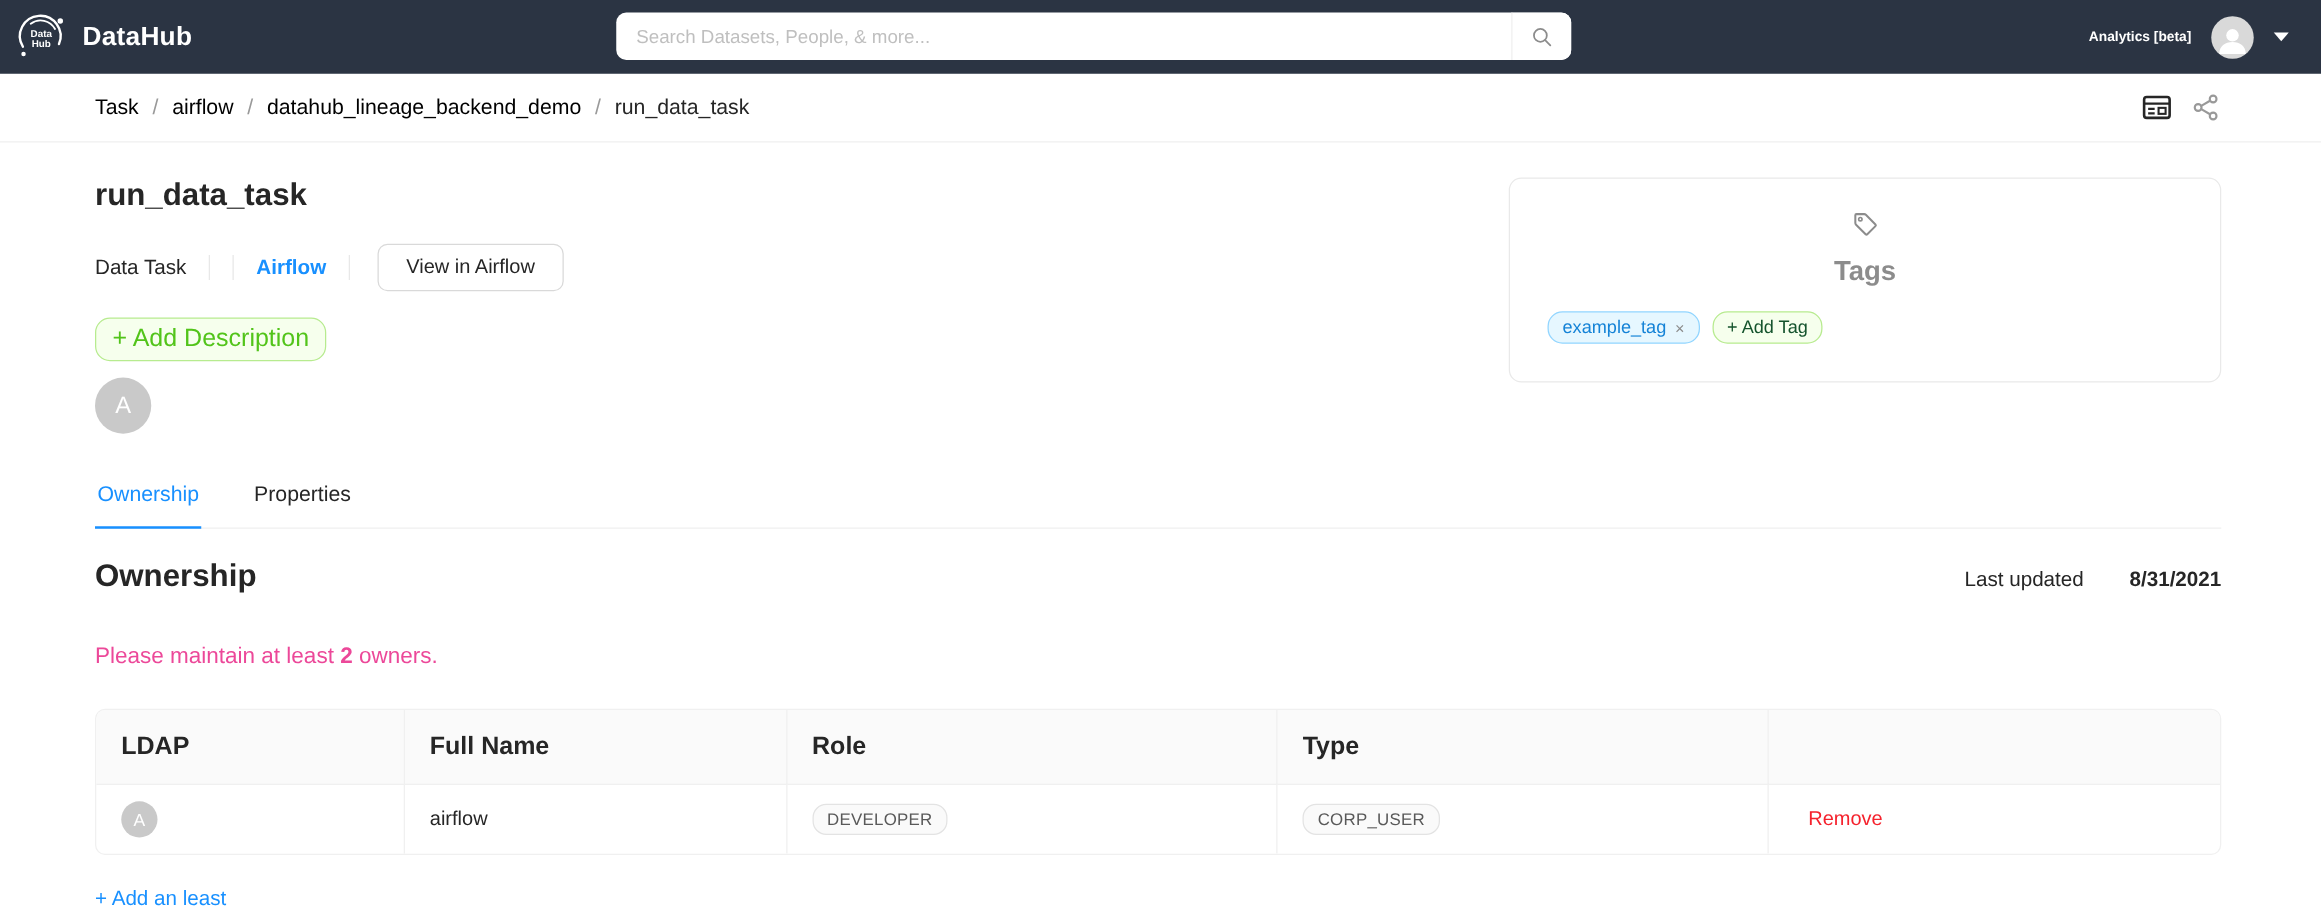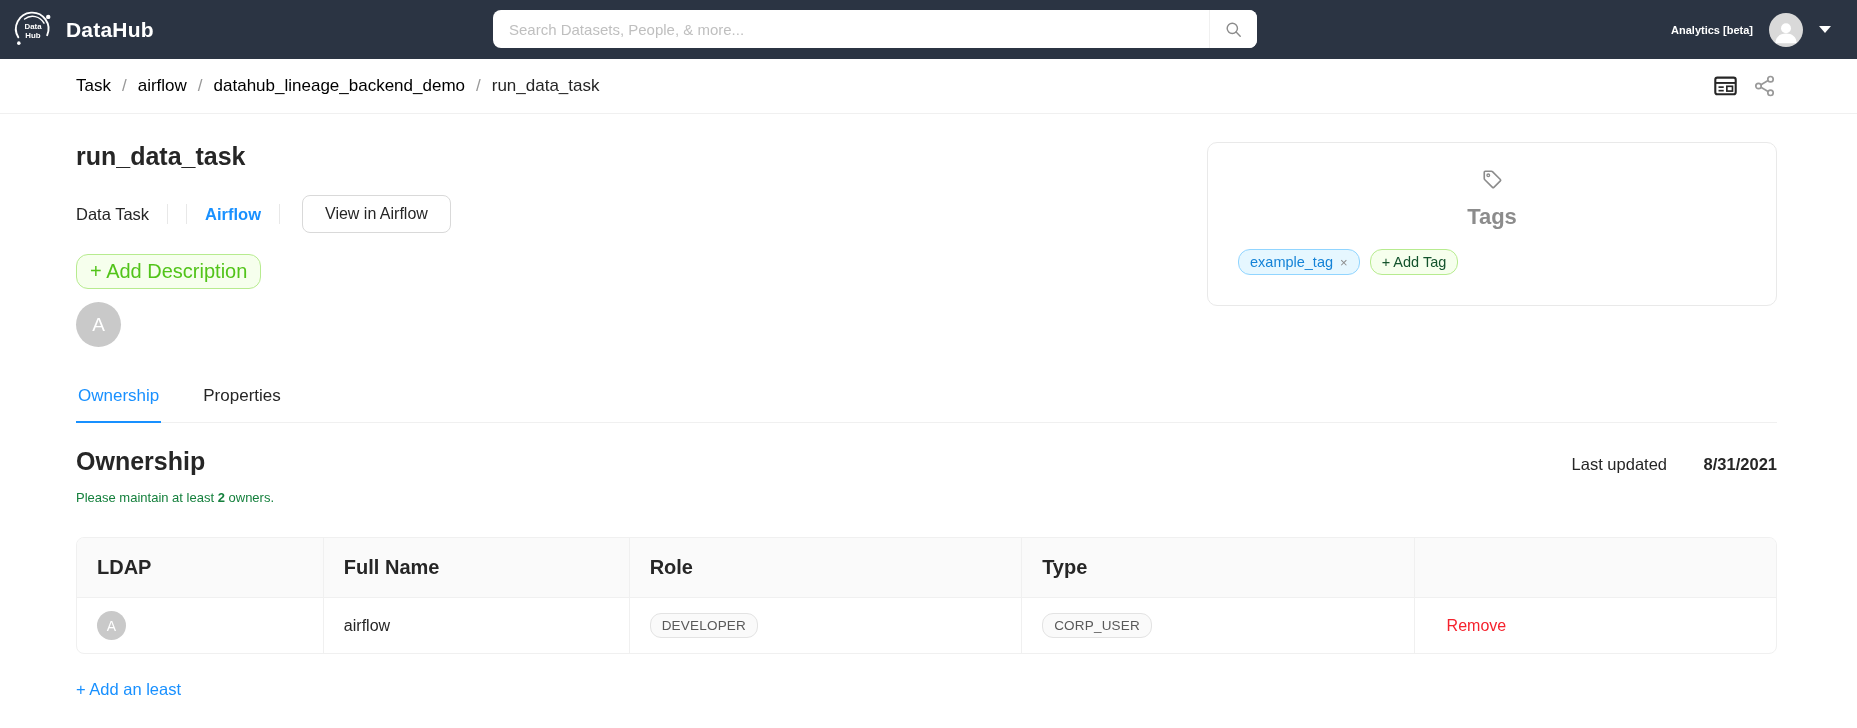--- a/index.html
+++ b/index.html
@@ -90,21 +90,21 @@
   
   .tabbar { display:flex; gap:40px; margin-top:39px; border-bottom:1px solid #f0f0f0; }
   .tab { font-size:17px; padding:0 2px 15px; color:#262626; cursor:pointer; }
   .tab.active { color:#1890ff; border-bottom:2px solid #1890ff; margin-bottom:-1px; }
 
   
   .section-head { display:flex; justify-content:space-between; align-items:baseline; margin-top:24px; }
   .section-title { font-size:25px; font-weight:700; margin:0; color:#262626; }
   .last-updated { font-size:16.5px; color:#262626; }
   .last-updated b { font-weight:700;padding-left:32px; }
-  .owners-note { margin-top:14px; font-size:13px; color:#15803d; }
+  .owners-note { margin-top:38px; font-size:18px; color:#ec4899; }
   .owners-note b { font-weight:700; }
 
   
   .table-wrap { margin-top:32px; border:1px solid #f0f0f0; border-radius:8px; overflow:hidden; }
   table.owners { width:100%; border-collapse:collapse; }
   table.owners th {
     background:#fafafa; text-align:left; font-size:20px; font-weight:600; color:#262626;
     padding:18px 20px; border-bottom:1px solid #f0f0f0; border-right:1px solid #f0f0f0;
   }
   table.owners th:last-child, table.owners td:last-child { border-right:none; }

